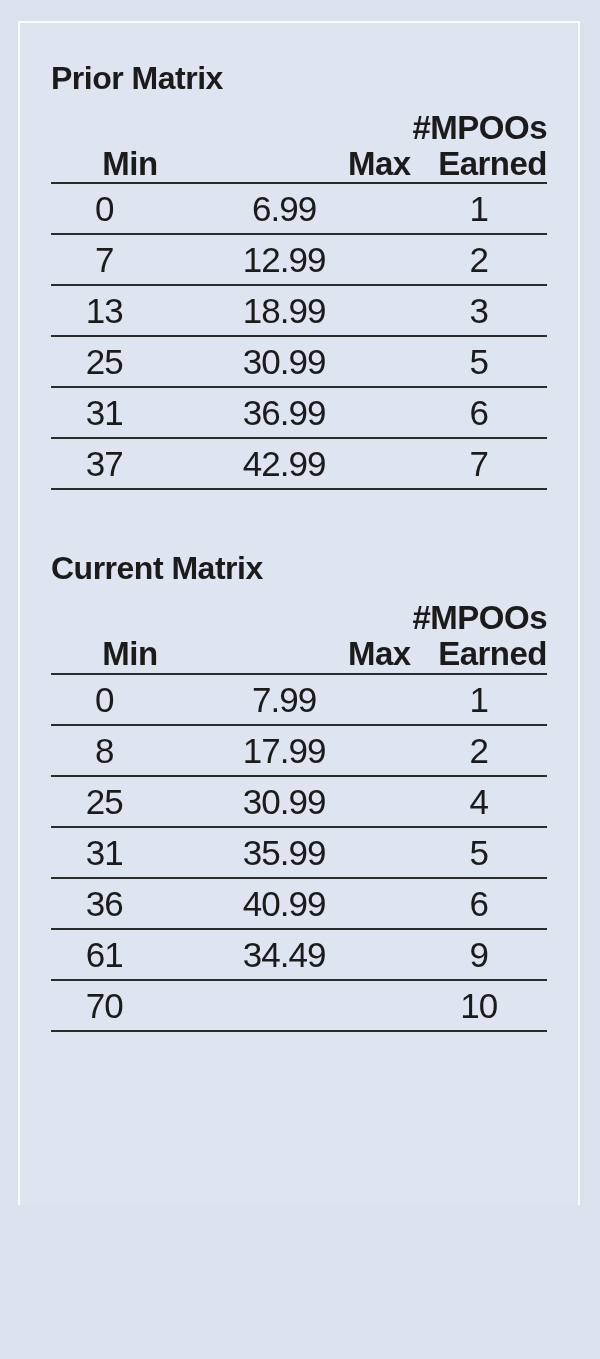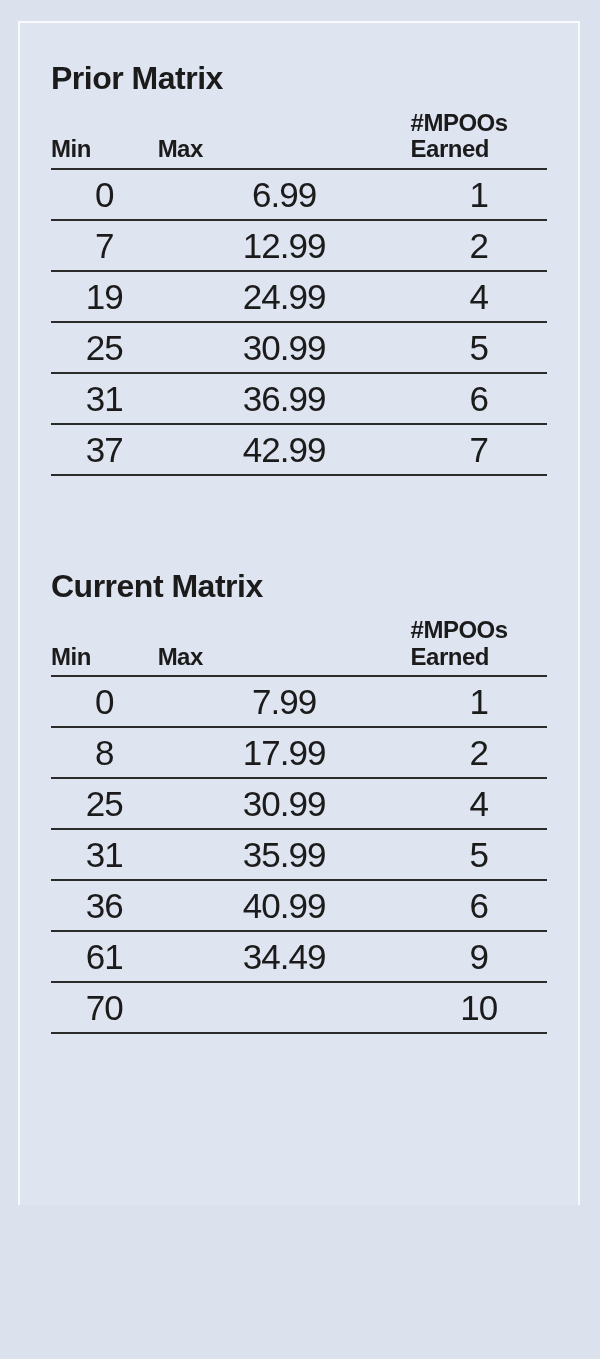--- a/index.html
+++ b/index.html
@@ -34,38 +34,37 @@
     padding: 0 31px;
   }
   .matrix-title {
     margin-top: 37px;
     font-size: 32px;
     font-weight: 700;
     letter-spacing: -0.5px;
     line-height: 1.15;
   }
   .section-current .matrix-title {
-    margin-top: 92px;
+    margin-top: 60px;
   }
   .matrix-table {
     width: 100%;
     border-collapse: collapse;
     table-layout: fixed;
     margin-top: 13px;
   }
   col.c-min    { width: 21.5%; }
   col.c-max    { width: 51%; }
   col.c-earned { width: 27.5%; }
   .matrix-table th {
-    font-size: 24px;
+    font-size: 33px;
     font-weight: 700;
     letter-spacing: -0.5px;
-    text-align: left;
+    text-align: right;
     vertical-align: bottom;
-    padding-bottom: 5px;
     border-bottom: 2px solid var(--line);
     line-height: 1.1;
   }
   .matrix-table td {
     font-size: 35px;
     font-weight: 400;
     letter-spacing: -1px;
     text-align: center;
     height: 49px;
     line-height: 49px;
@@ -100,23 +99,23 @@
               <td>0</td>
               <td>6.99</td>
               <td>1</td>
             </tr>
             <tr>
               <td>7</td>
               <td>12.99</td>
               <td>2</td>
             </tr>
             <tr>
-              <td>19</td>
-              <td>24.99</td>
-              <td>4</td>
+              <td>13</td>
+              <td>18.99</td>
+              <td>3</td>
             </tr>
             <tr>
               <td>25</td>
               <td>30.99</td>
               <td>5</td>
             </tr>
             <tr>
               <td>31</td>
               <td>36.99</td>
               <td>6</td>

